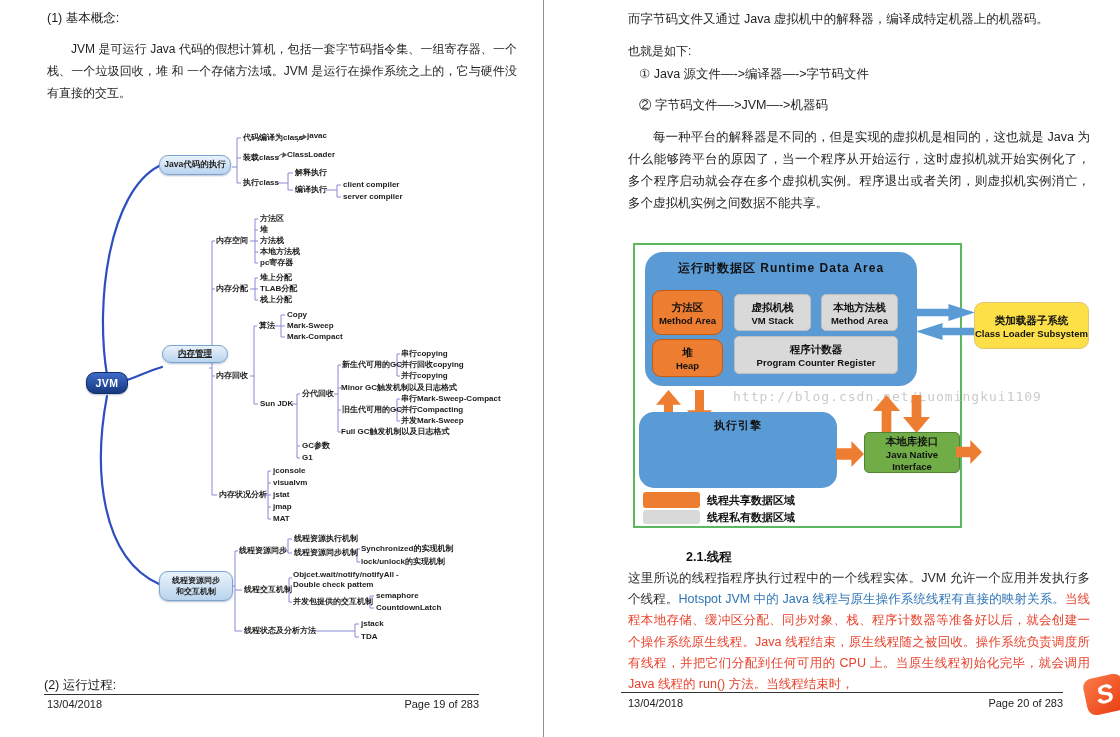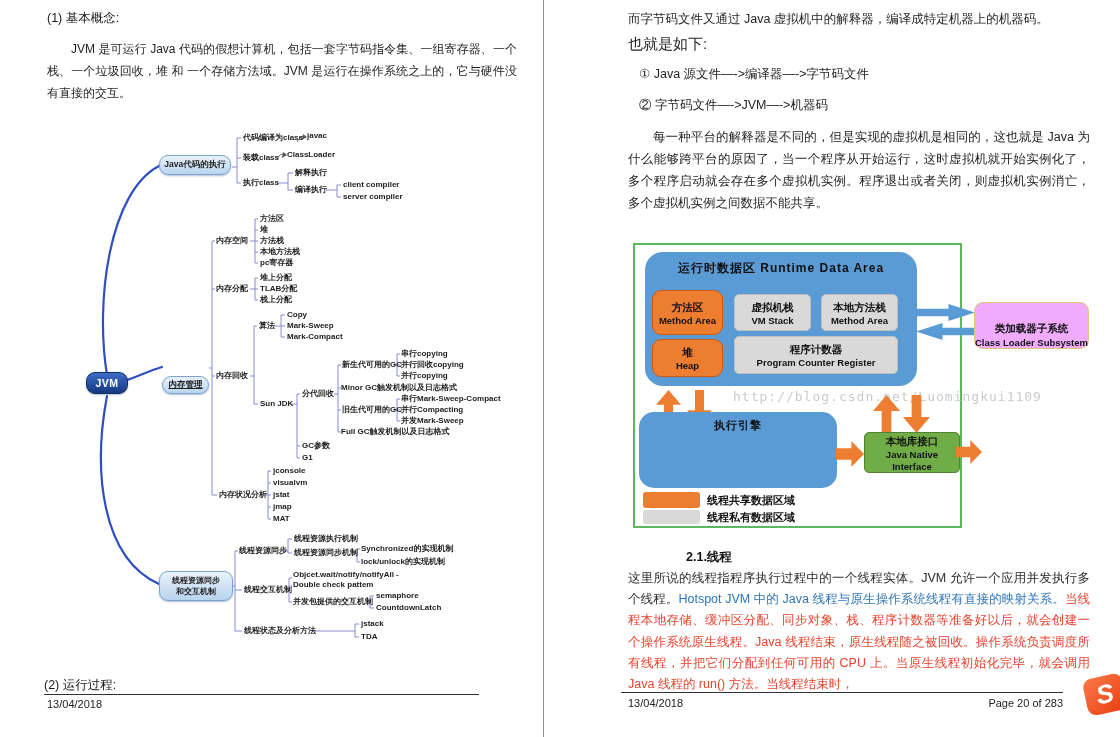--- a/index.html
+++ b/index.html
@@ -34,21 +34,21 @@
   .bluebox .ttl { display:block; text-align:center; font-weight:700; font-size:12px; color:#111;
     padding-top:8px; letter-spacing:1px; }
   .bluebox.engine { border-radius:15px; }
   .bluebox.engine .ttl { font-size:11px; padding-top:6px; }
   .dbox { position:absolute; display:flex; flex-direction:column; align-items:center;
     justify-content:center; text-align:center; border-radius:6px; }
   .dbox .zh { font-size:10.5px; font-weight:700; color:#111; line-height:1.55; }
   .dbox .en { font-size:9.5px; font-weight:700; color:#111; line-height:1.2; }
   .dbox.orange { background:#ed7d31; border:1px solid #c55a11; border-radius:9px; }
   .dbox.gray { background:#d9d9d9; border:1px solid #bfbfbf; border-radius:5px; }
-  .dbox.cream { background:#f0abfc; border:1px solid #e0c678; border-radius:9px;justify-content:flex-end; }
+  .dbox.cream { background:#fde047; border:1px solid #e0c678; border-radius:9px; }
   .dbox.yellow { background:#ffc000; border:1px solid #bf9000; border-radius:7px; }
   .dbox.green { background:#70ad47; border:1px solid #548235; border-radius:5px; }
   .dbox.green.lt .zh, .dbox.green.lt .en { color:#fff; }
   .arr { position:absolute; }
   .arr.blue { background:#5b9bd5; }
   .arr.org { background:#ed7d31; }
   .arr-right { clip-path:polygon(0 28%, 55% 28%, 55% 0, 100% 50%, 55% 100%, 55% 72%, 0 72%); }
   .arr-left  { clip-path:polygon(100% 28%, 45% 28%, 45% 0, 0 50%, 45% 100%, 45% 72%, 100% 72%); }
   .arr-up    { clip-path:polygon(50% 0, 100% 42%, 68% 42%, 68% 100%, 32% 100%, 32% 42%, 0 42%); }
   .arr-down  { clip-path:polygon(50% 100%, 100% 58%, 68% 58%, 68% 0, 32% 0, 32% 58%, 0 58%); }
@@ -105,21 +105,21 @@
           <path d="M286 142 Q 290 135 293 137"></path>
           <path d="M266 159 Q 270 152 273 155"></path>
         </g>
         <g fill="#555">
           <polygon points="292,134 296,137 291,140"></polygon>
           <polygon points="272,152 276,155 271,158"></polygon>
         </g>
       </svg>
       <div class="node root" style="left:75px; top:372px; width:42px; height:22px;">JVM</div>
       <div class="node" style="left:148px; top:155px; width:72px; height:20px;">Java代码的执行</div>
-      <div class="node" style="left:151px; top:376px; width:47px; height:18px;text-decoration:underline;">内存管理</div>
+      <div class="node" style="left:151px; top:345px; width:66px; height:18px;text-decoration:underline;">内存管理</div>
       <div class="node pre" style="left:148px; top:571px; width:74px; height:30px; font-size:8px;">线程资源同步
 和交互机制</div>
       <div>
           <div class="mm-lb" style="left: 232px; top: 138px;">代码编译为class</div>
           <div class="mm-lb" style="left: 296px; top: 136px;">javac</div>
           <div class="mm-lb" style="left: 232px; top: 158px;">装载class</div>
           <div class="mm-lb" style="left: 276px; top: 155px;">ClassLoader</div>
           <div class="mm-lb" style="left: 232px; top: 183px;">执行class</div>
           <div class="mm-lb" style="left: 284px; top: 173px;">解释执行</div>
           <div class="mm-lb" style="left: 284px; top: 190px;">编译执行</div>
@@ -173,25 +173,26 @@
           <div class="mm-lb" style="left: 365px; top: 608px;">CountdownLatch</div>
           <div class="mm-lb" style="left: 233px; top: 631px;">线程状态及分析方法</div>
           <div class="mm-lb" style="left: 350px; top: 624px;">jstack</div>
           <div class="mm-lb" style="left: 350px; top: 637px;">TDA</div>
         </div>
     </div>
 
     <div class="abs h1" style="left:33px; top:677px;">(2) 运行过程:</div>
     <div class="footline" style="left:33px; top:694px; width:435px;"></div>
     <div class="abs foot" style="left:36px; top:698px;">13/04/2018</div>
+    <div class="abs foot pright" style="left:33px; top:698px; width:435px;">Page 19 of 283</div>
   </div>
 
   <div class="page page-right">
     <p class="abs para" style="left:62px; top:8px; width:462px; font-size:12.5px;">而字节码文件又通过 Java 虚拟机中的解释器，编译成特定机器上的机器码。</p>
-    <p class="abs para" style="left:62px; top:33px; width:462px; font-size:15px;">也就是如下:</p>
+    <p class="abs para" style="left:62px; top:40px; width:462px; font-size:12px;">也就是如下:</p>
     <p class="abs para" style="left:73px; top:63px; width:451px; font-size:12.5px;">① Java 源文件—-&gt;编译器—-&gt;字节码文件</p>
     <p class="abs para" style="left:73px; top:94px; width:451px; font-size:12.5px;">② 字节码文件—-&gt;JVM—-&gt;机器码</p>
     <p class="abs para indent" style="left:62px; top:126px; width:462px; font-size:12.5px;">每一种平台的解释器是不同的，但是实现的虚拟机是相同的，这也就是 Java 为什么能够跨平台的原因了，当一个程序从开始运行，这时虚拟机就开始实例化了，多个程序启动就会存在多个虚拟机实例。程序退出或者关闭，则虚拟机实例消亡，多个虚拟机实例之间数据不能共享。</p>
 
     <div class="frame" style="left:67px; top:243px; width:329px; height:285px;"></div>
 
     <div class="bluebox" style="left:79px; top:252px; width:272px; height:134px;">
       <span class="ttl">运行时数据区  Runtime Data Area</span>
     </div>
     <div class="dbox orange" style="left:86px; top:290px; width:71px; height:45px;">

